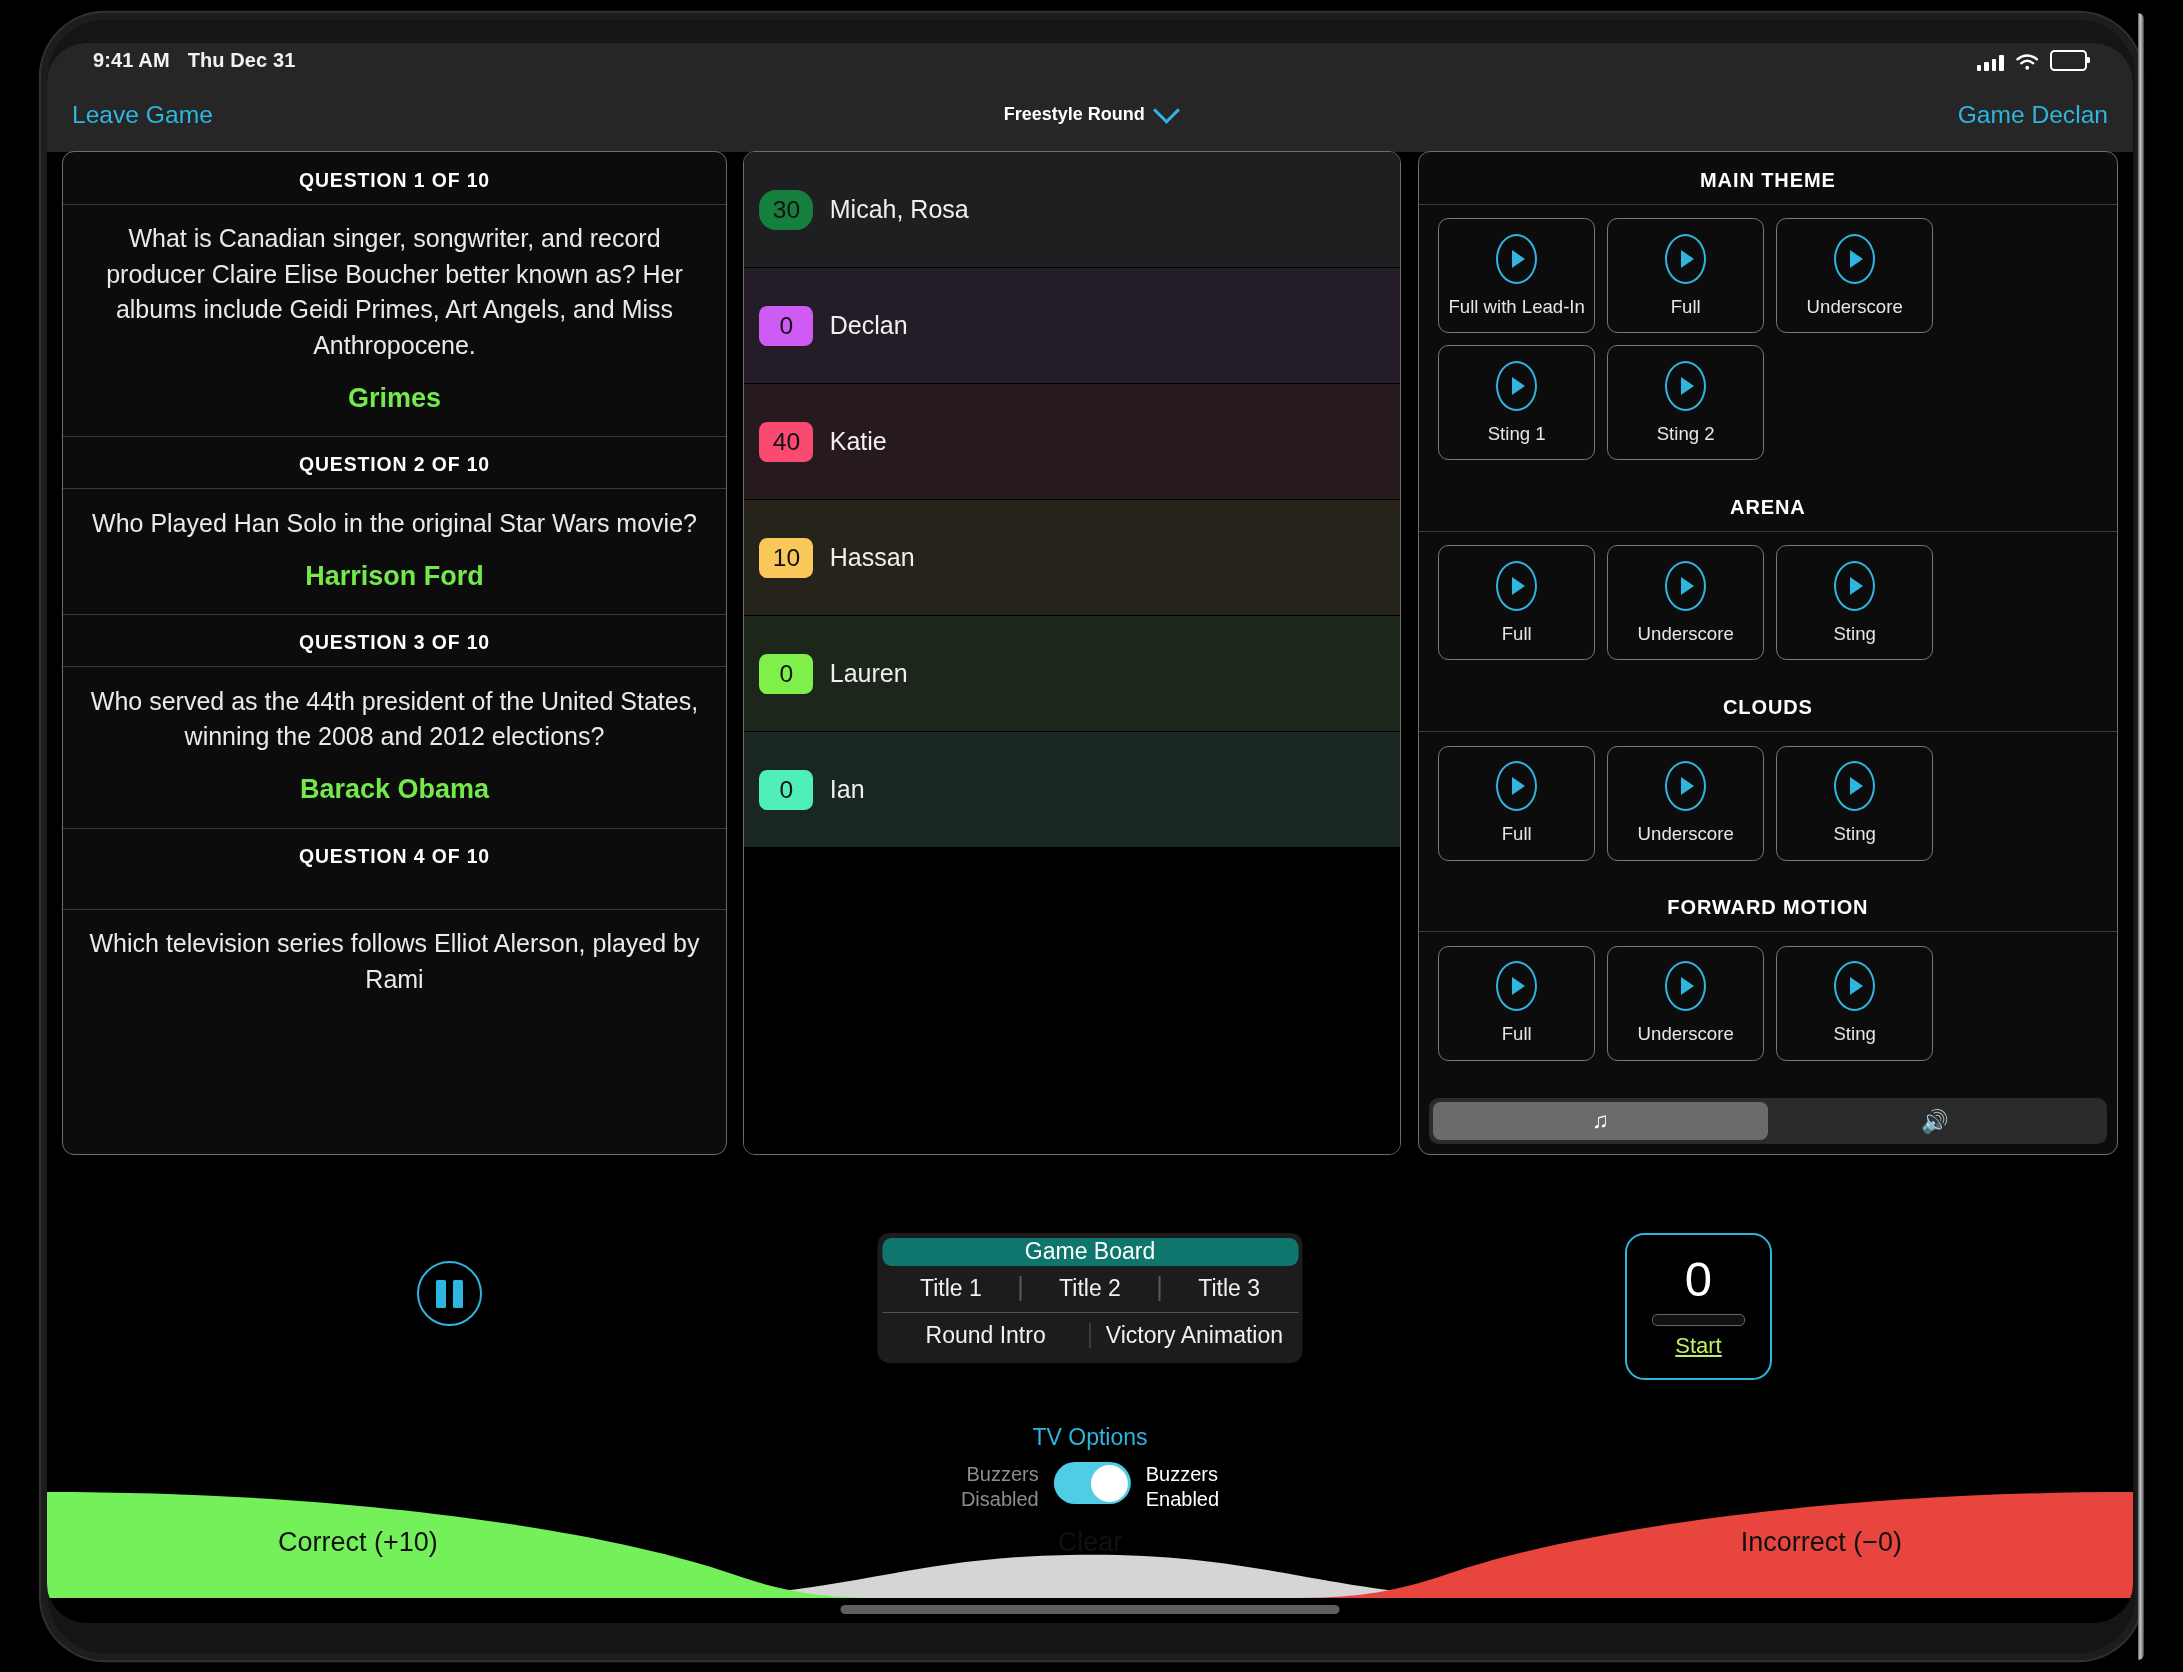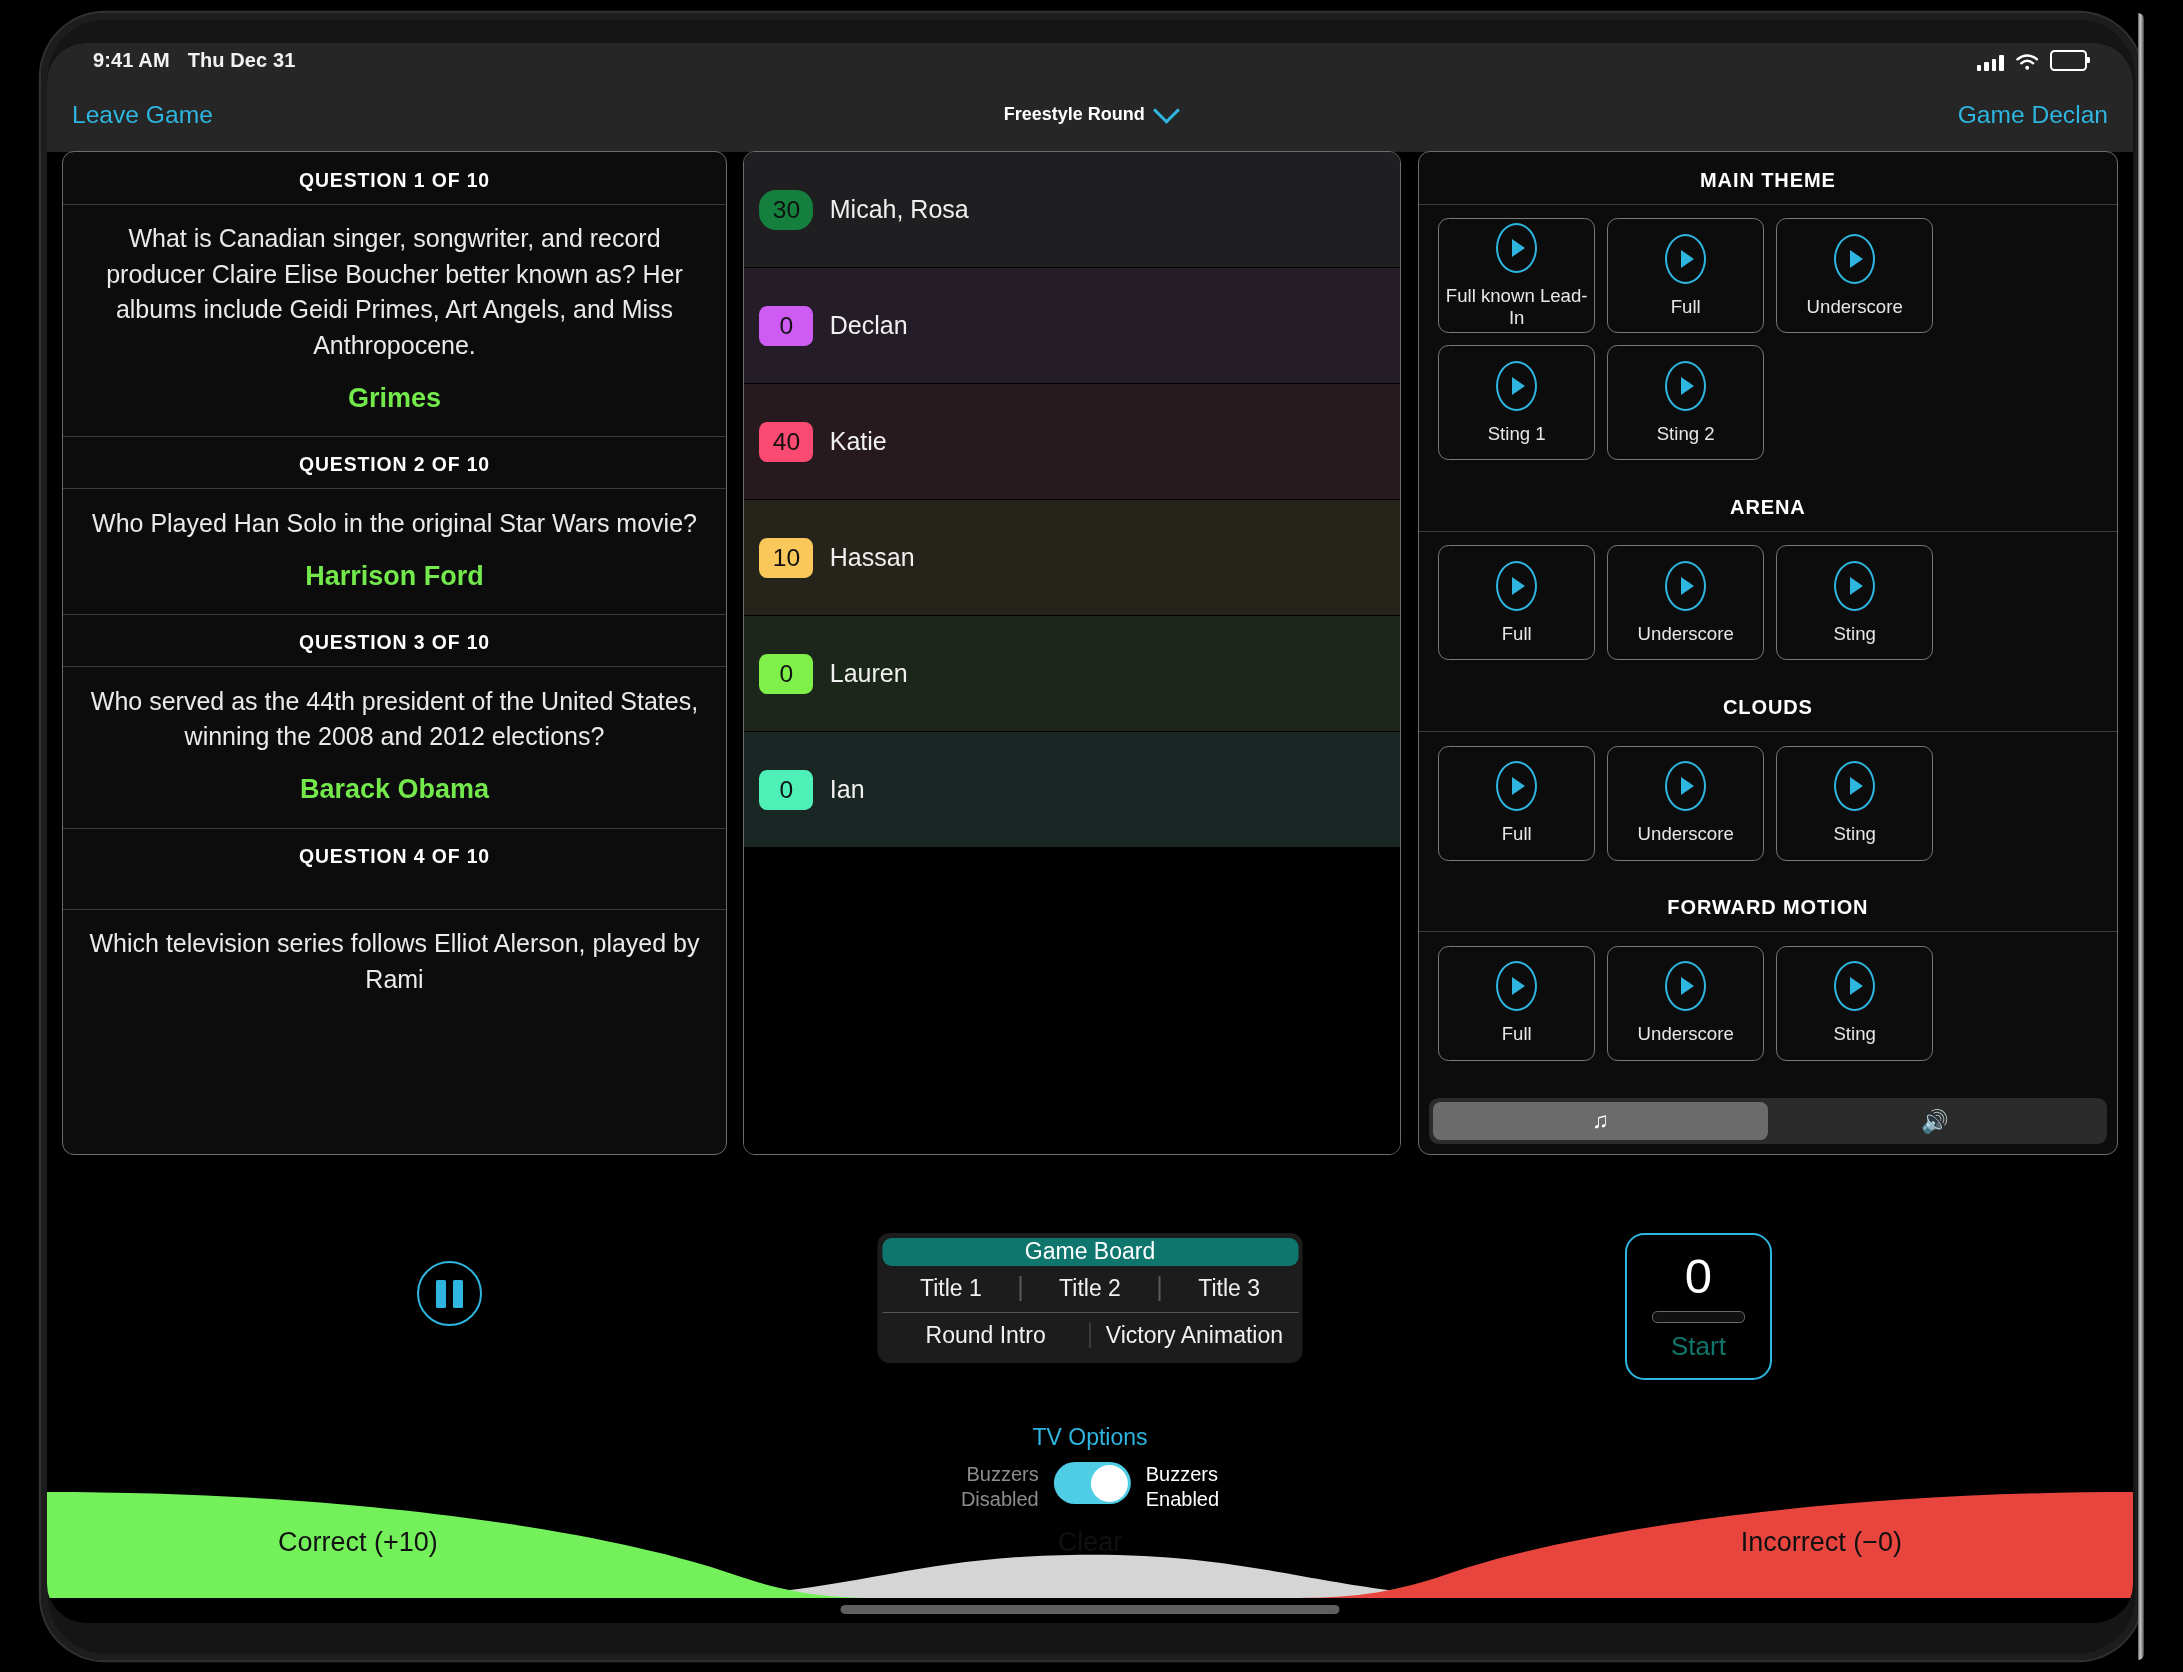--- a/index.html
+++ b/index.html
@@ -103,21 +103,21 @@
     justify-content:center;color:#fff;font-size:23px;}
   .board-row{display:flex;align-items:center;height:46px;}
   .board-row.sep{border-top:1.5px solid #555;}
   .bcell{flex:1;text-align:center;color:#f0f0f0;font-size:23px;}
   .vdiv{width:1.5px;height:25px;background:#5a5a5a;}
   #tv-options{position:absolute;left:50%;transform:translateX(-50%);top:200px;color:#2eb5e0;font-size:23px;}
   #start-btn{position:absolute;right:361px;top:9px;width:143px;height:143px;border:2.2px solid #2eb5e0;
     border-radius:19.4px;display:flex;flex-direction:column;align-items:center;justify-content:center;}
   #start-num{color:#fff;font-size:49px;line-height:1;}
   #start-bar{width:91px;height:9.7px;background:#111;border:1.5px solid #6a6a6a;border-radius:5.2px;margin:10.4px 0 7.5px;}
-  #start-lbl{color:#0f766e;font-size:26px;}
+  #start-lbl{color:#bef264;font-size:22px;text-decoration:underline;}
 
   
   #buzzers{position:absolute;left:50%;transform:translateX(-50%);top:1419px;
     display:flex;align-items:flex-start;gap:15px;z-index:5;}
   .bz-off{color:#8d8d8d;font-size:20px;text-align:right;line-height:1.25;}
   .bz-on{color:#fff;font-size:20px;line-height:1.25;}
   #bz-toggle{width:77px;height:42px;border-radius:21.6px;background:#4ecde4;position:relative;}
   #bz-knob{position:absolute;right:3px;top:3px;width:37px;height:37px;border-radius:50%;background:#fff;}
 
   
@@ -234,21 +234,21 @@
           </div>
         <div id="player-empty"></div>
       </div>
 
       <div class="panel" id="col-music">
         <div id="music-scroll">
             <div class="m-head">MAIN THEME</div>
             <div class="m-grid">
               <div class="m-btn">
                 <span class="play-ic"></span>
-                <span class="m-lbl">Full known Lead-In</span>
+                <span class="m-lbl">Full with Lead-In</span>
               </div>
               <div class="m-btn">
                 <span class="play-ic"></span>
                 <span class="m-lbl">Full</span>
               </div>
               <div class="m-btn">
                 <span class="play-ic"></span>
                 <span class="m-lbl">Underscore</span>
               </div>
               <div class="m-btn">

